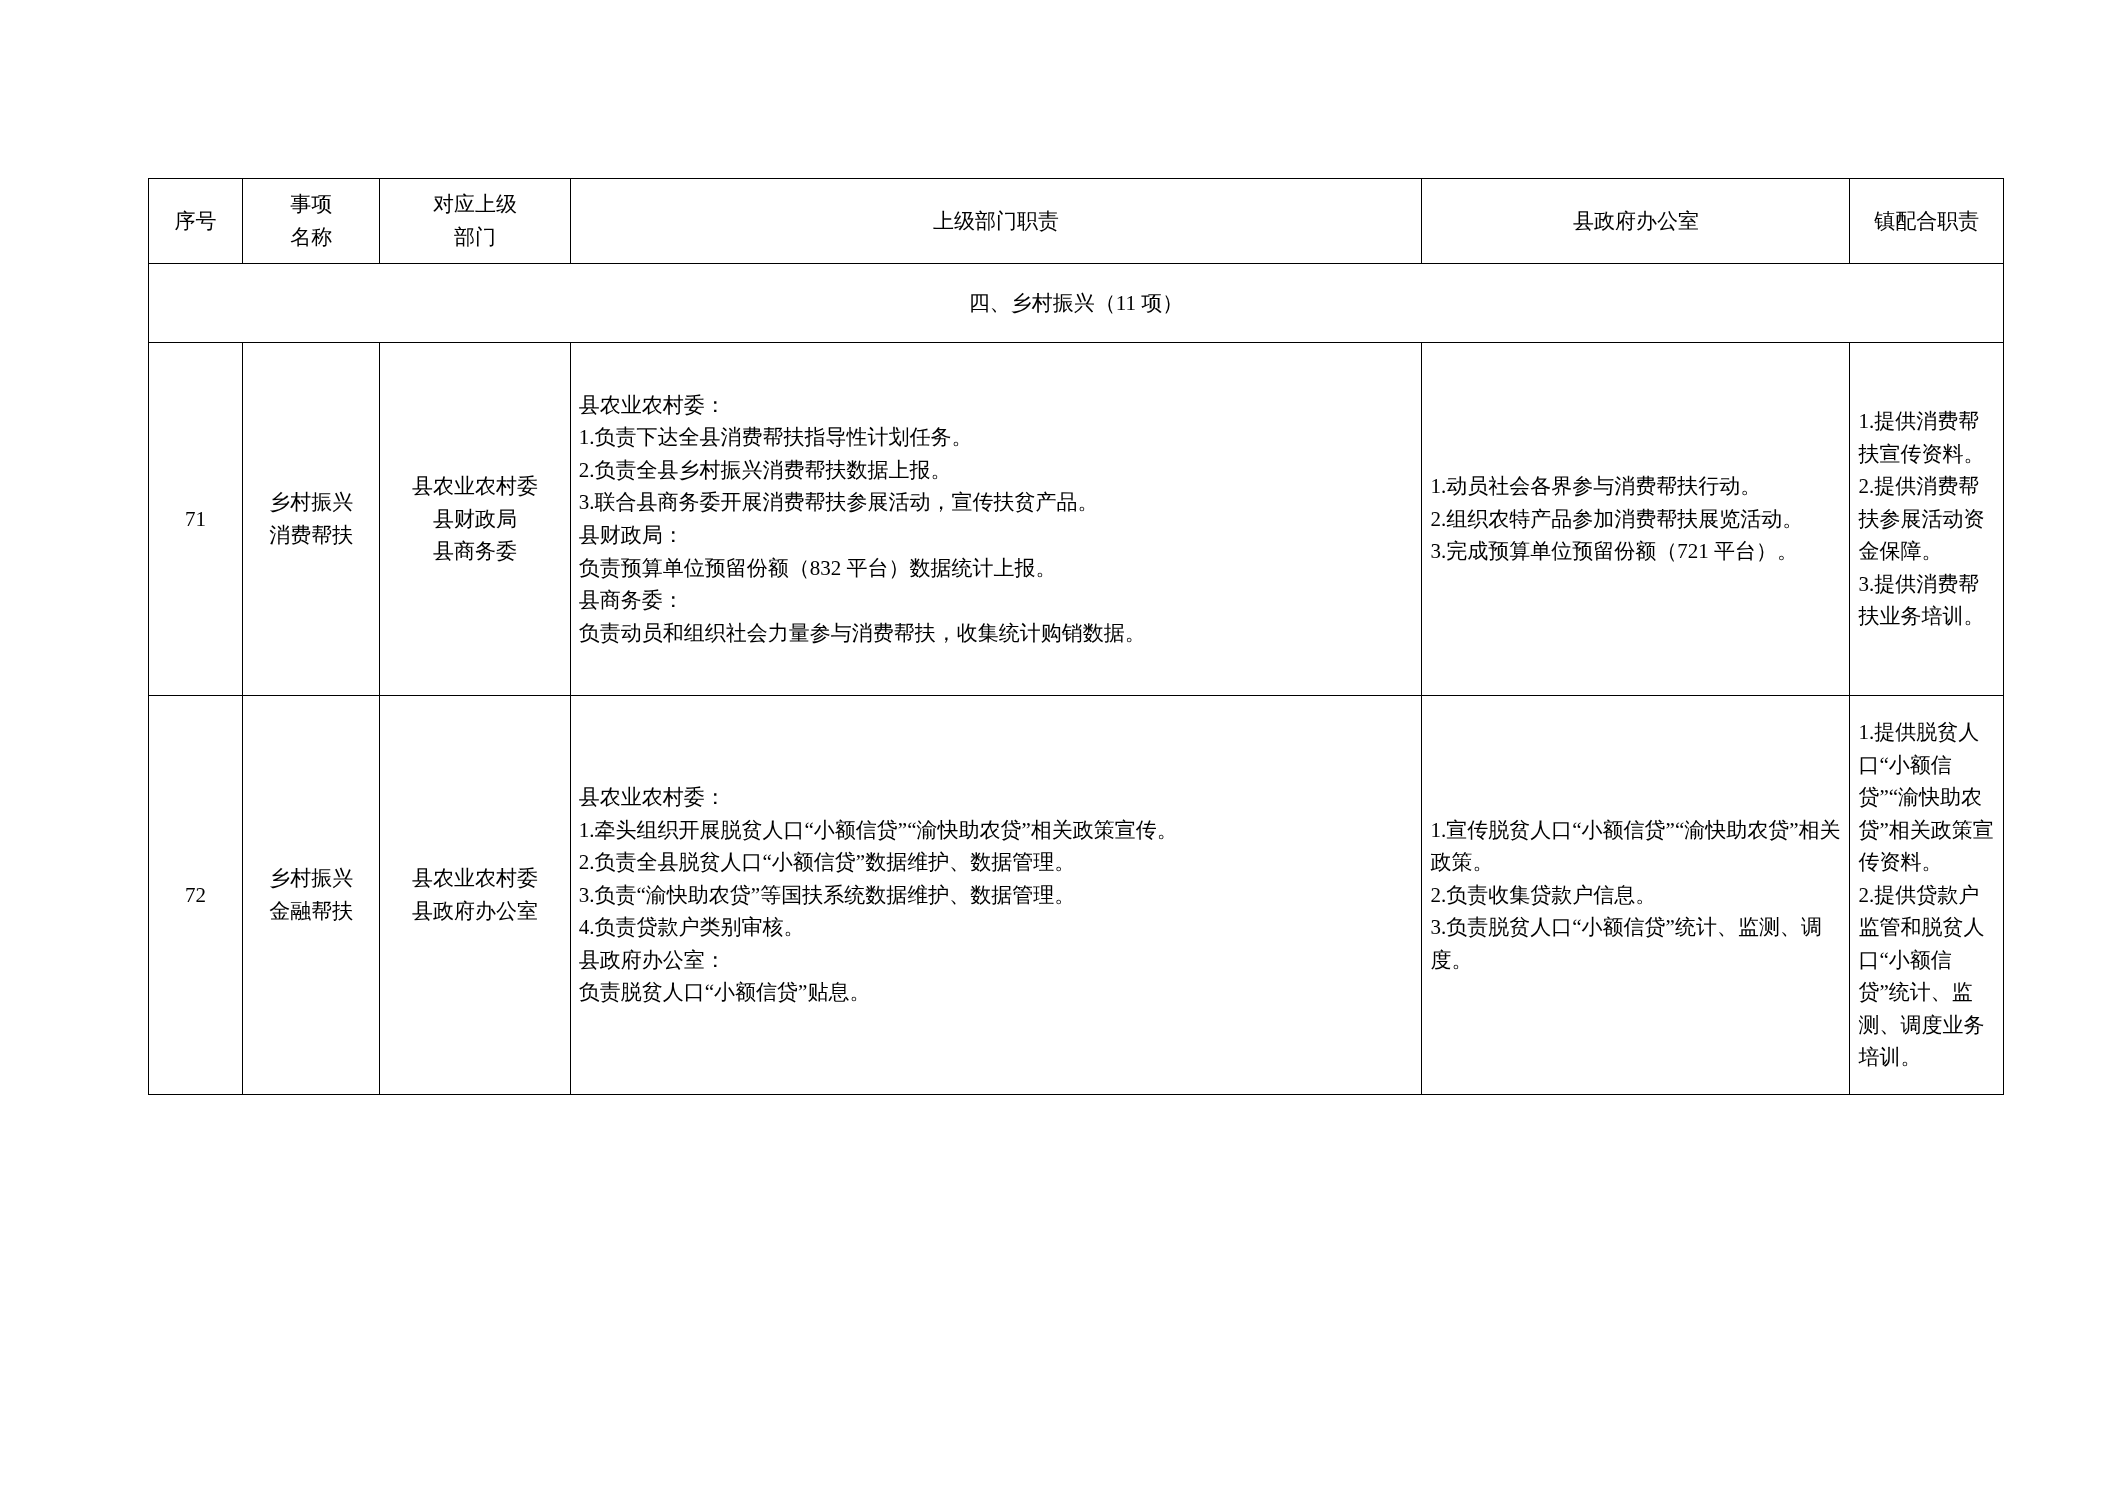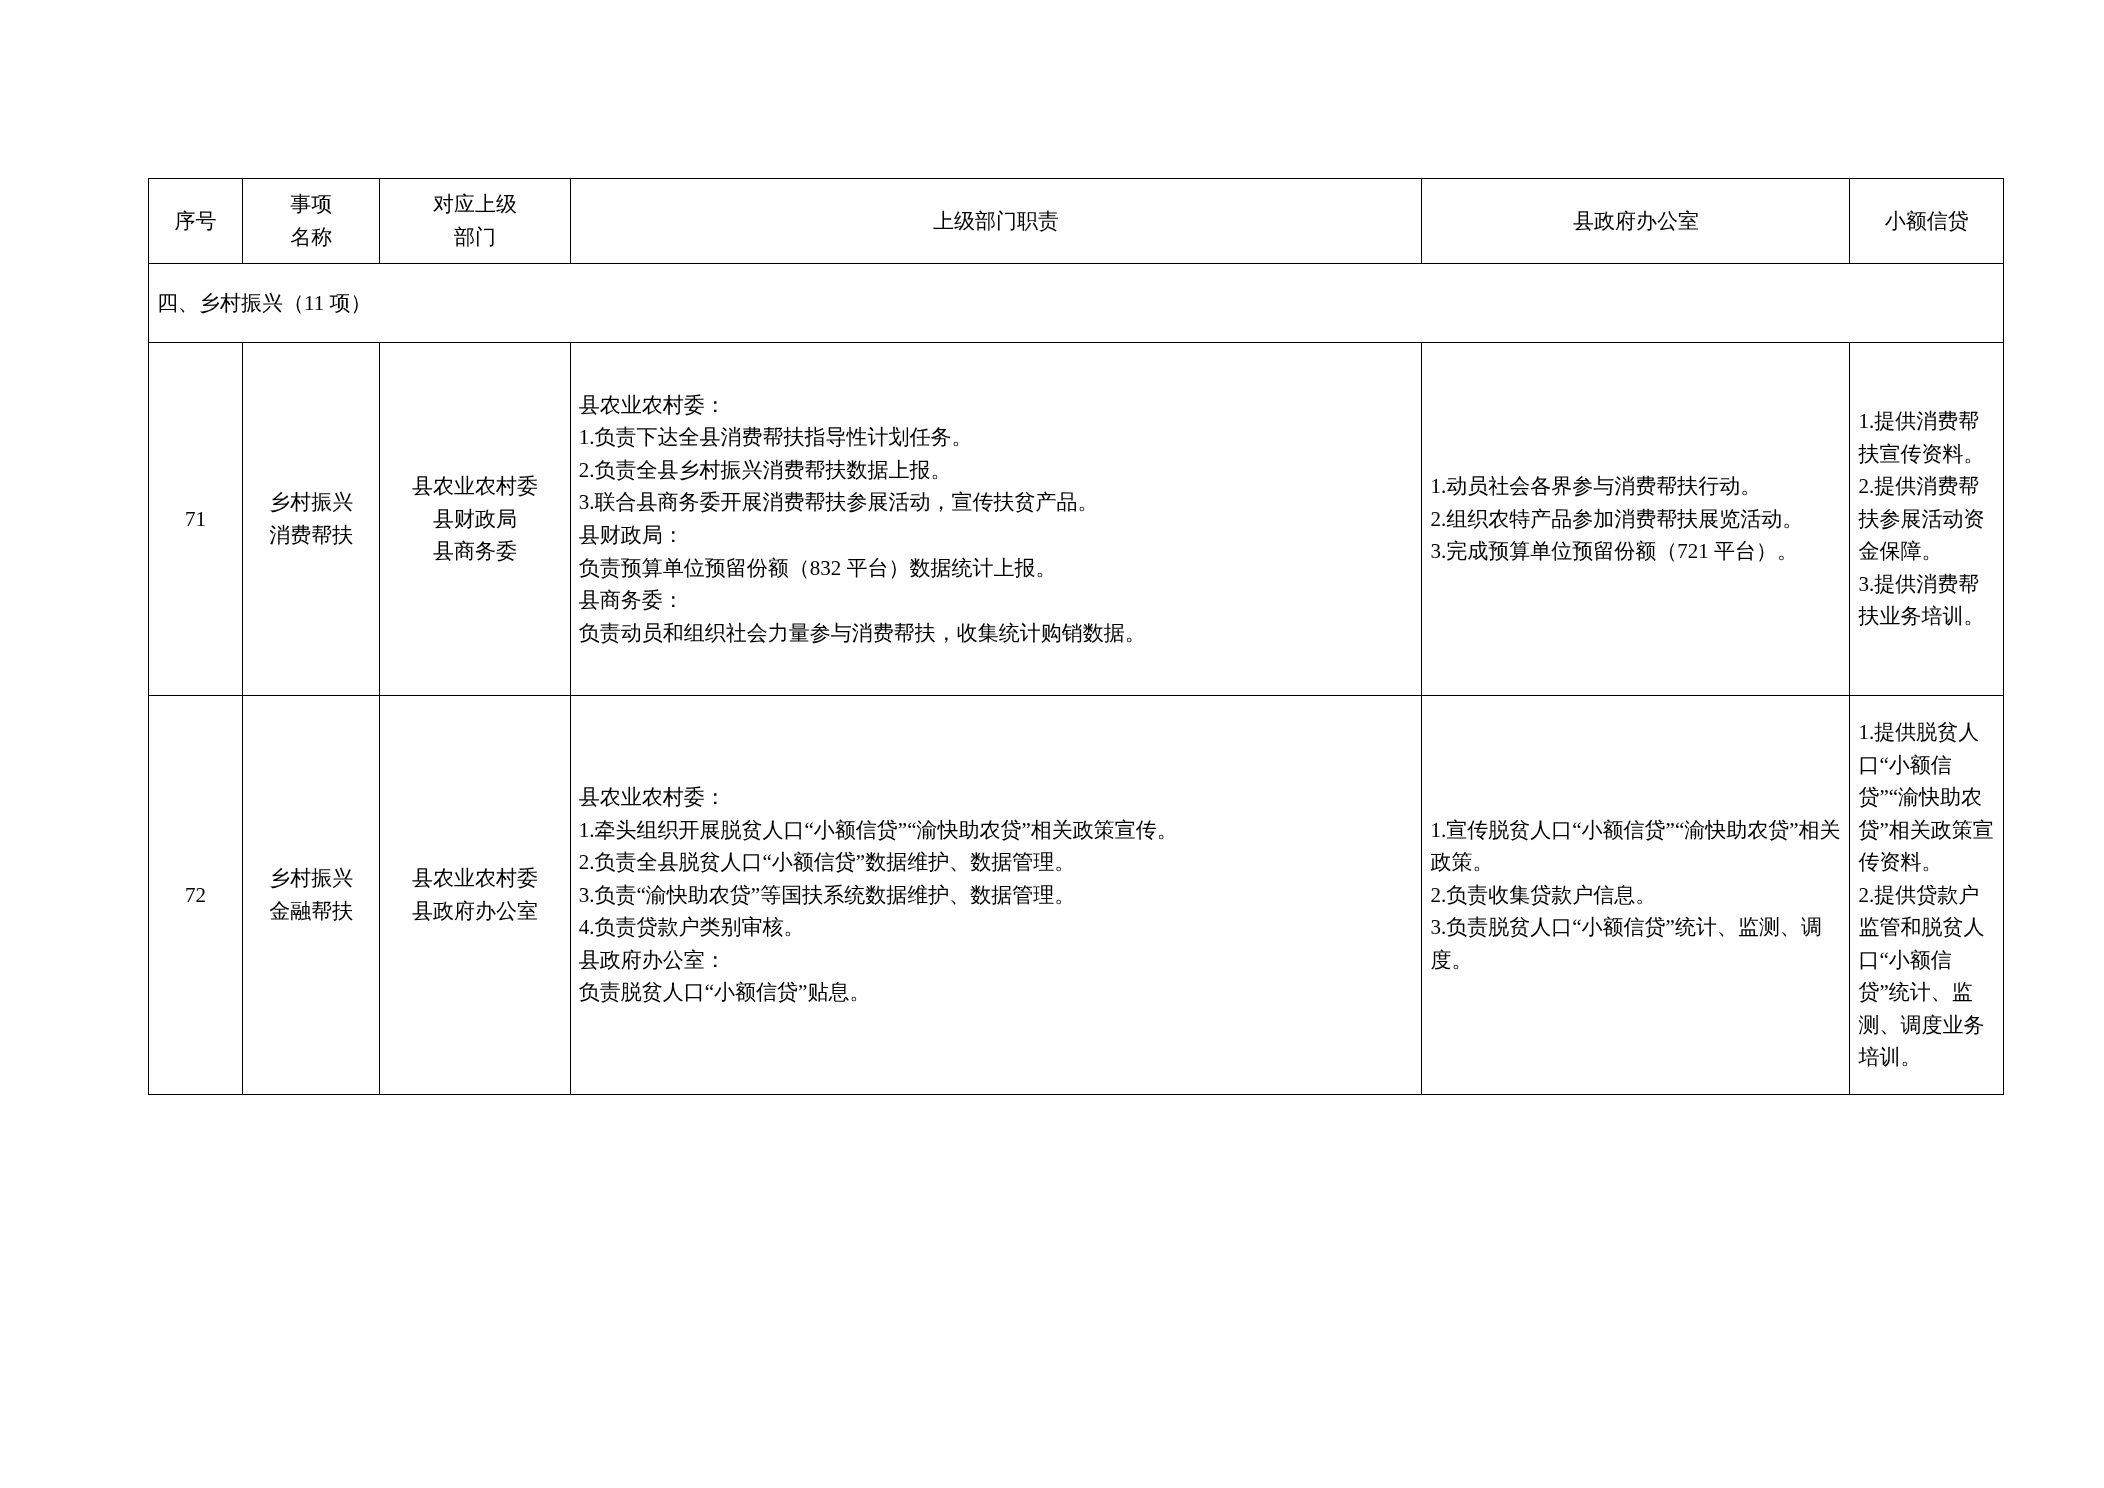--- a/index.html
+++ b/index.html
@@ -43,21 +43,21 @@
   .col-guar { width: 150px; }
 
   thead td {
     text-align: center;
     height: 72px;
     font-size: 21px;
     line-height: 1.45;
   }
   .section-row td {
     height: 66px;
-    text-align: left;
+    text-align: center;
     padding-left: 18px;
     font-size: 21.5px;
   }
   .cell-center {
     text-align: center;
     vertical-align: middle;
   }
   .cell-text {
     text-align: left;
     vertical-align: middle;
@@ -118,21 +118,21 @@
     </colgroup>
     <thead>
       <tr>
         <td class="multiline">序号</td>
         <td class="multiline">事项
 名称</td>
         <td class="multiline">对应上级
 部门</td>
         <td class="multiline">上级部门职责</td>
         <td class="multiline">县政府办公室</td>
-        <td class="multiline">小额信贷</td>
+        <td class="multiline">镇配合职责</td>
       </tr>
     </thead>
     <tbody>
       <tr class="section-row">
         <td colspan="6">四、乡村振兴（11 项）</td>
       </tr>
       <tr class="row-71">
         <td class="cell-center seq-num">71</td>
         <td class="cell-center multiline name-cell">乡村振兴
 消费帮扶</td>

